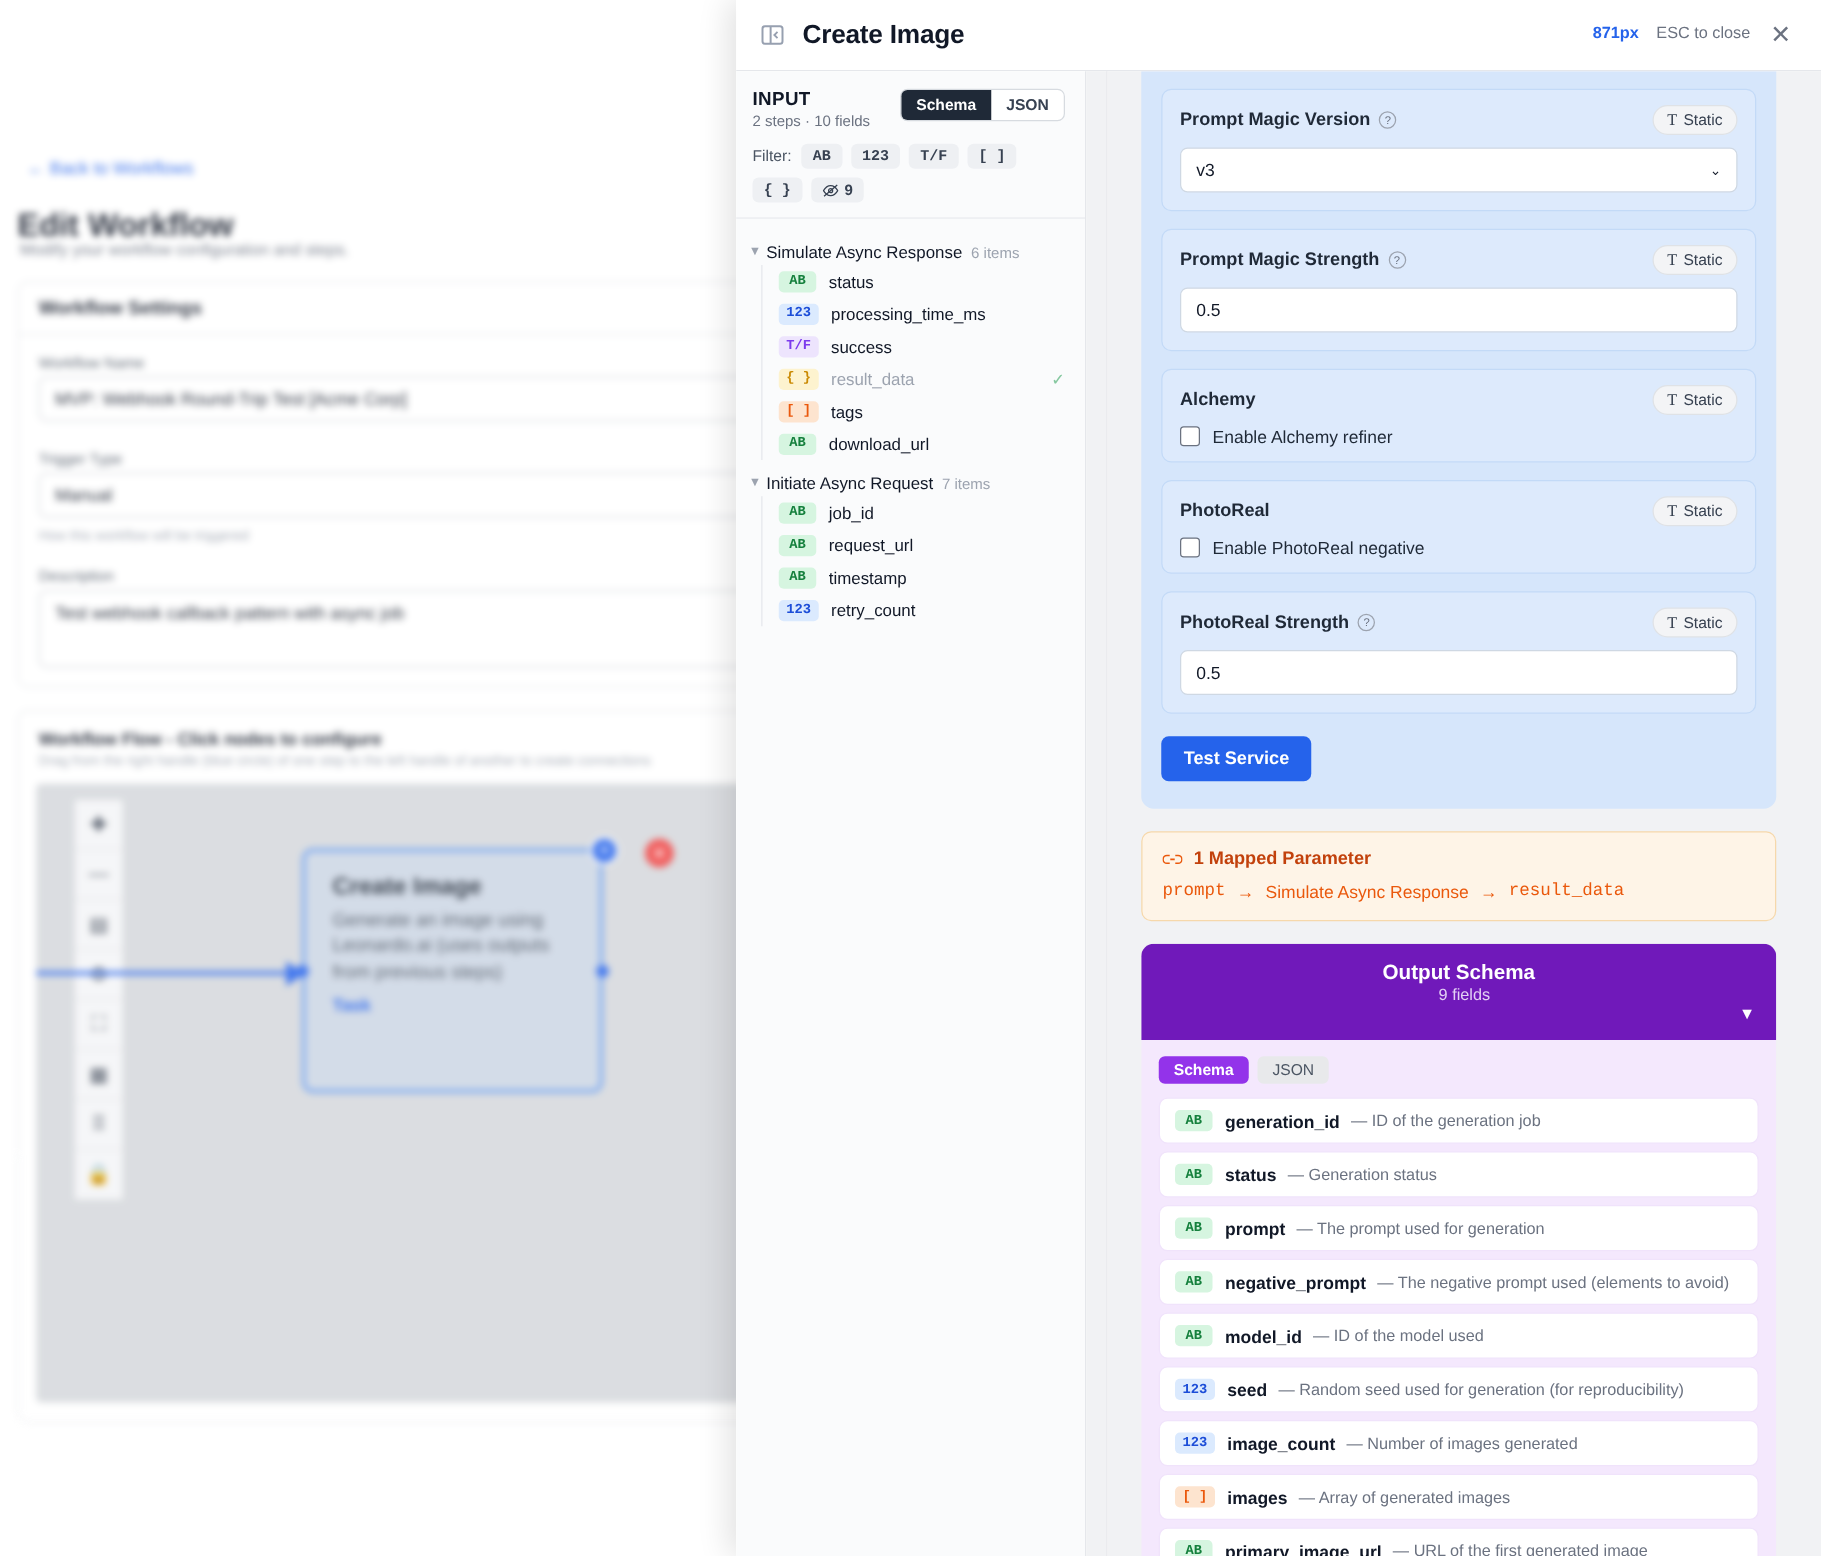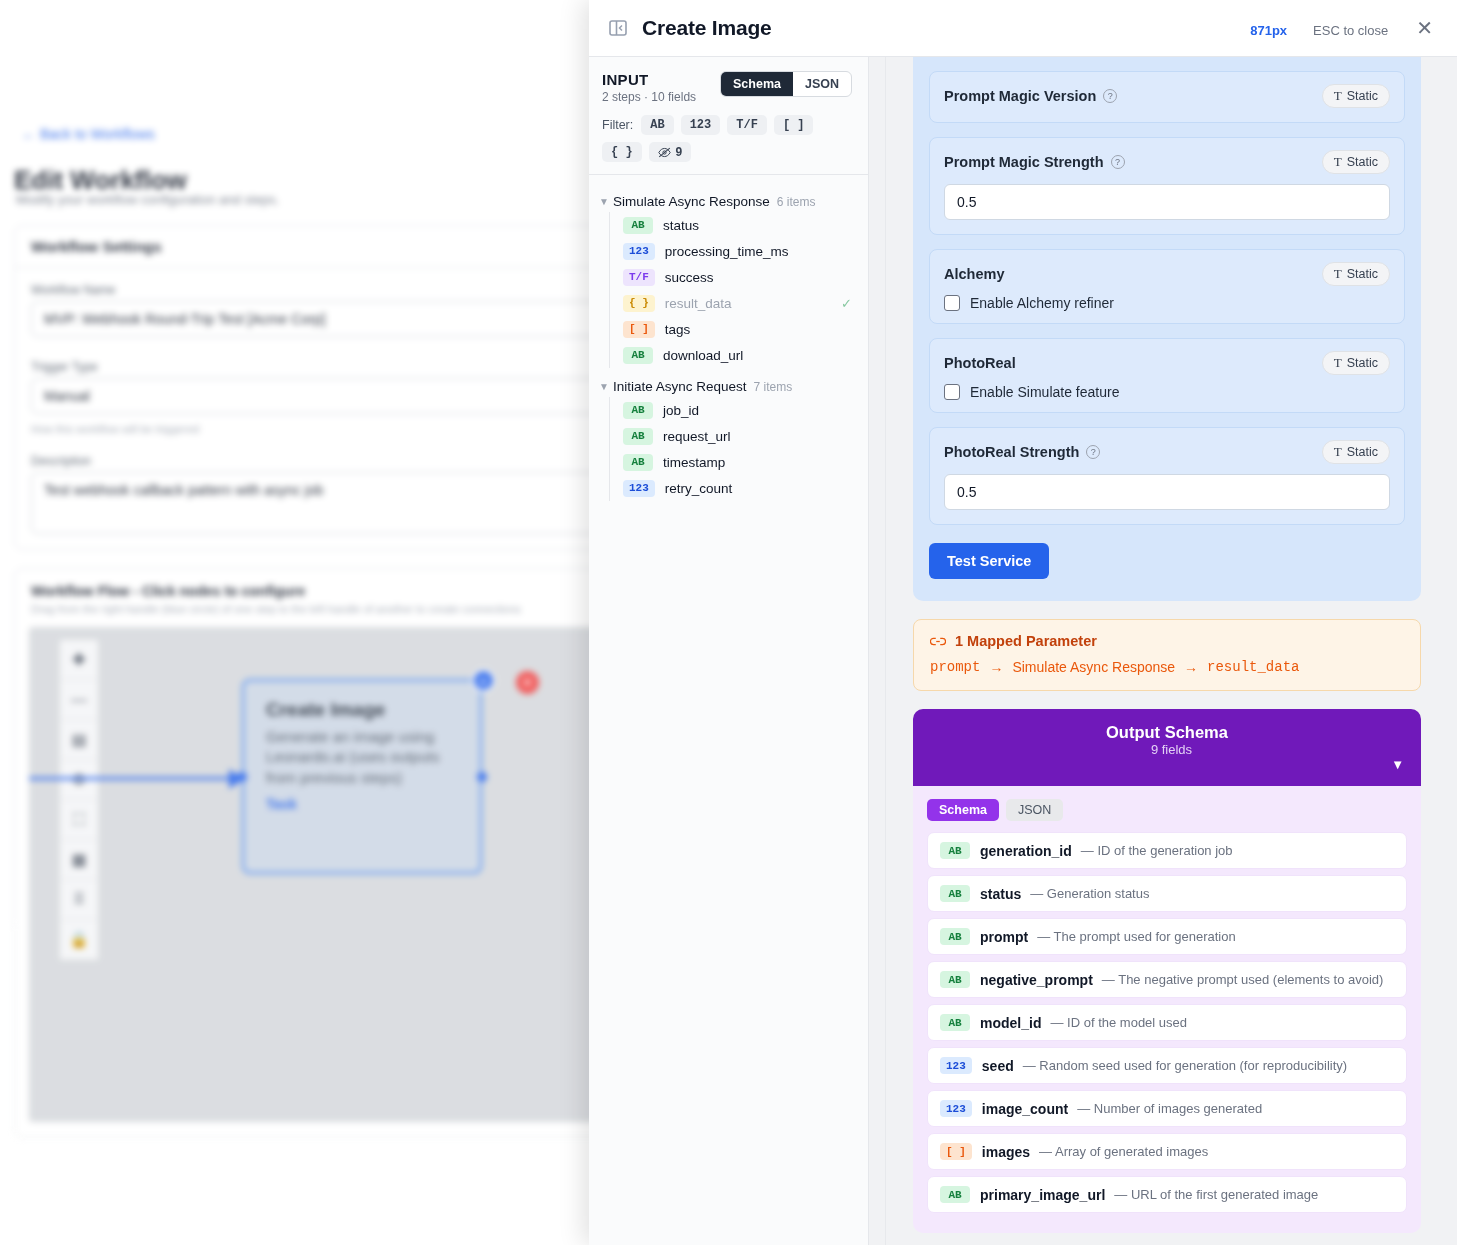--- a/index.html
+++ b/index.html
@@ -97,21 +97,21 @@
     position: absolute; left: 589px; top: 0; width: 868px; height: 1245px;
     background: #ffffff; box-shadow: -6px 0 24px rgba(0,0,0,.12);
     display: flex; flex-direction: column;
   }
   .modal-header {
     height: 57px; flex: 0 0 57px; border-bottom: 1px solid #e5e7eb;
     display: flex; align-items: center; padding: 0 22px 0 18px; background: #fff;
   }
   .collapse-icon { width: 22px; height: 22px; margin-right: 13px; display: flex; }
   .modal-title { font-size: 21px; font-weight: bold; color: #111827; letter-spacing: -.2px; }
-  .hdr-right { margin-left: auto; display: flex; align-items: flex-end; gap: 26px; }
+  .hdr-right { margin-left: auto; display: flex; align-items: flex-start; gap: 14px; }
   .px-badge { font-size: 13px; color: #2563eb; font-weight: bold; }
   .esc-txt { font-size: 13px; color: #6b7280; }
   .close-x { font-size: 20px; color: #6b7280; line-height: 1; padding: 0 2px; }
 
   .modal-body { flex: 1; display: flex; min-height: 0; }
 
   
   .input-col {
     width: 280px; flex: 0 0 280px; background: #ffffff;
     border-right: 1px solid #e5e7eb; display: flex; flex-direction: column;
@@ -415,20 +415,24 @@
             
             <div class="param">
               <div class="p-head">
                 <span class="p-label">Prompt Magic Version</span>
                 <span class="q-icon">?</span>
                 <span class="static-pill">
                   <span class="t">T</span>
                   <span>Static</span>
                 </span>
               </div>
+              <div class="p-input select">
+                <span>v3</span>
+                <span class="chev">⌄</span>
+              </div>
             </div>
 
             
             <div class="param">
               <div class="p-head">
                 <span class="p-label">Prompt Magic Strength</span>
                 <span class="q-icon">?</span>
                 <span class="static-pill">
                   <span class="t">T</span>
                   <span>Static</span>
@@ -456,21 +460,21 @@
             <div class="param compact">
               <div class="p-head">
                 <span class="p-label">PhotoReal</span>
                 <span class="static-pill">
                   <span class="t">T</span>
                   <span>Static</span>
                 </span>
               </div>
               <div class="cb-row">
                 <span class="cbox"></span>
-                <span class="cb-label">Enable Simulate feature</span>
+                <span class="cb-label">Enable PhotoReal negative</span>
               </div>
             </div>
 
             
             <div class="param">
               <div class="p-head">
                 <span class="p-label">PhotoReal Strength</span>
                 <span class="q-icon">?</span>
                 <span class="static-pill">
                   <span class="t">T</span>

